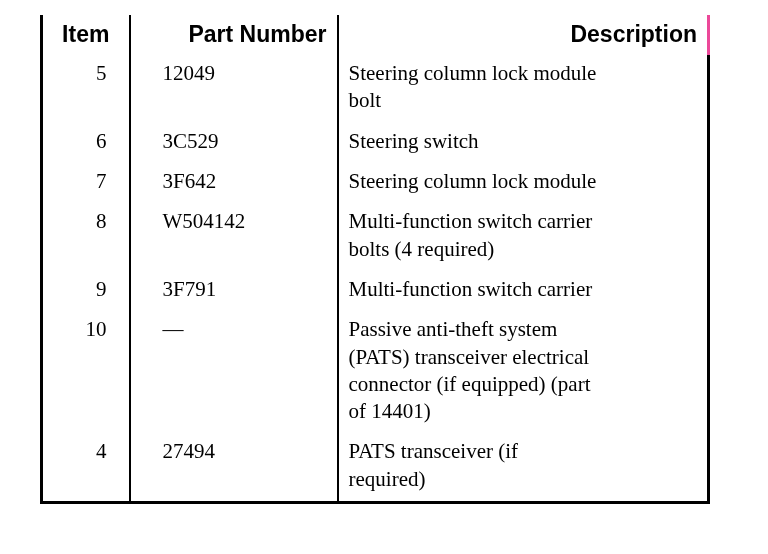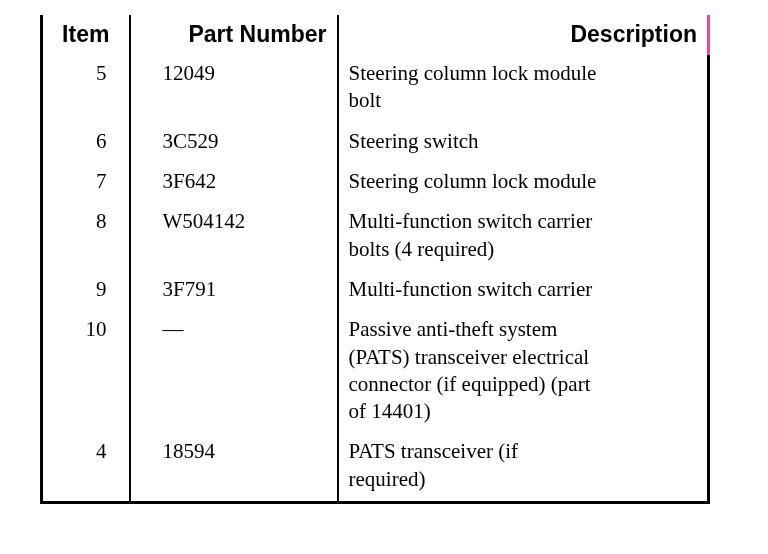--- a/index.html
+++ b/index.html
@@ -168,21 +168,21 @@
           <td class="c-part">—</td>
           <td class="c-desc">
             <span class="desc-line">Passive anti-theft system</span>
             <span class="desc-line">(PATS) transceiver electrical</span>
             <span class="desc-line">connector (if equipped) (part</span>
             <span class="desc-line">of 14401)</span>
           </td>
         </tr>
         <tr>
           <td class="c-item">4</td>
-          <td class="c-part">18594</td>
+          <td class="c-part">27494</td>
           <td class="c-desc">
             <span class="desc-line">PATS transceiver (if</span>
             <span class="desc-line">required)</span>
           </td>
         </tr>
       </tbody>
   </table>
 </div>
 
 </body></html>

